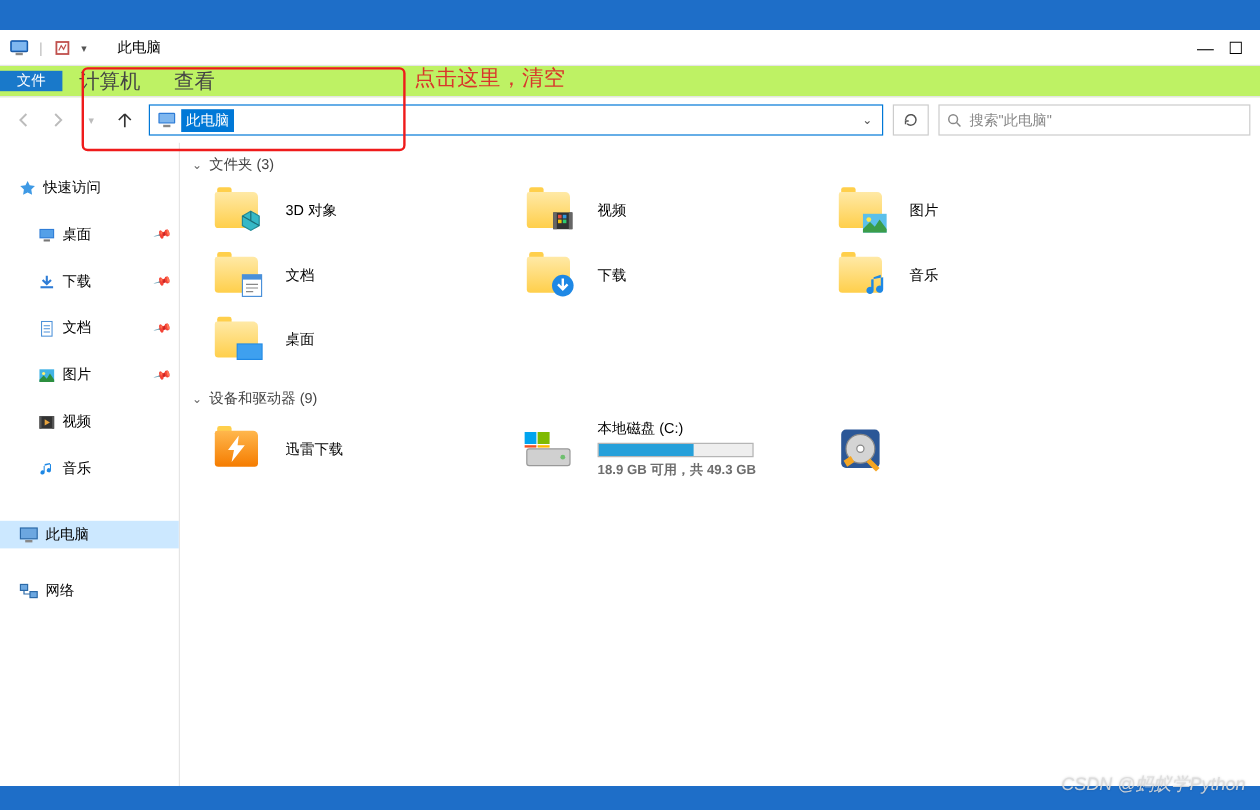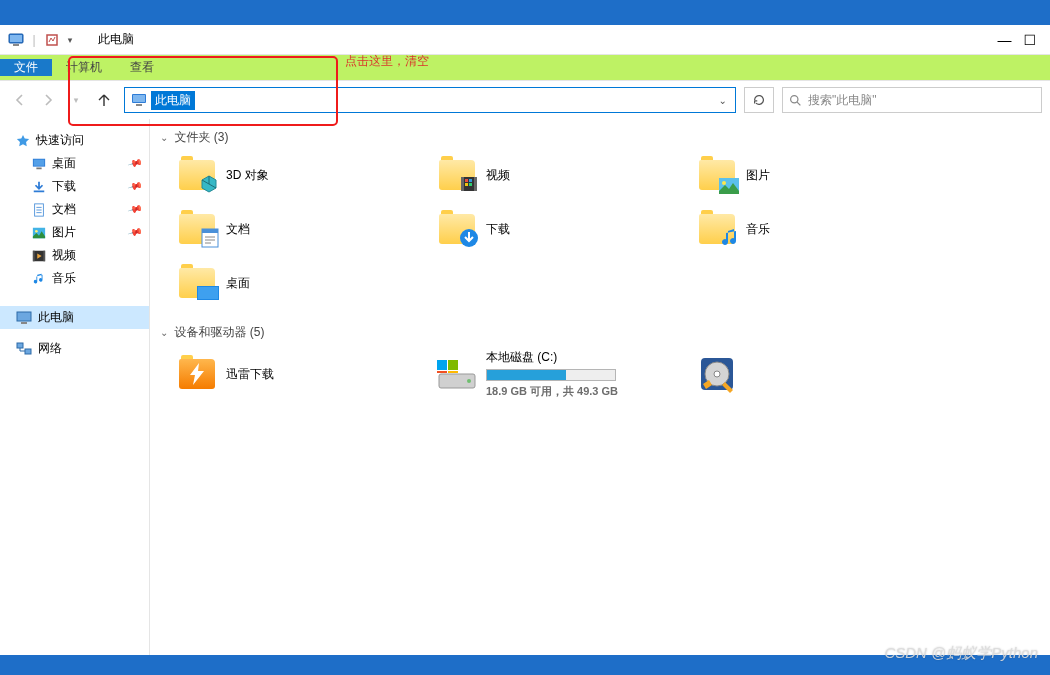--- a/index.html
+++ b/index.html
@@ -5,43 +5,43 @@
 * { box-sizing: border-box; margin: 0; padding: 0; }
 body { font-family: "Microsoft YaHei", "Segoe UI", sans-serif; font-size: 12px; background: #1e6ec8; width: 1050px; height: 675px; overflow: hidden; position: relative; }
 .window { position: absolute; left: 0; top: 25px; width: 1050px; height: 630px; background: #fff; display: flex; flex-direction: column; }
 .titlebar { height: 30px; background: #fff; display: flex; align-items: center; padding: 0 8px; border-bottom: 1px solid #e5e5e5; }
 .titlebar .sys-icons { display: flex; gap: 2px; align-items: center; }
 .titlebar .sys-icons .mini-icon { width: 16px; height: 16px; display: flex; align-items: center; justify-content: center; }
 .titlebar .title-text { margin-left: 20px; font-size: 12px; color: #000; }
 .titlebar .win-controls { margin-left: auto; display: flex; gap: 12px; font-size: 14px; color: #000; padding-right: 6px;}
 .ribbon-tabs { height: 26px; display: flex; align-items: center; background: #bef264; border-bottom: 1px solid #e5e5e5; position: relative; }
 .ribbon-tabs .file-tab { background: #1979ca; color: #fff; padding: 0 14px; display: flex; align-items: center; font-size: 12px; }
-.ribbon-tabs .tab { padding: 0 14px; display: flex; align-items: center; font-size: 12px; color: #444; }
-.annotation { position: absolute; color: #d9362b; font-size: 12px; left: 345px; top: -2px; font-weight: 400; }
+.ribbon-tabs .tab { padding: 0 14px; display: flex; align-items: center; font-size: 17px; color: #444; }
+.annotation { position: absolute; color: #d9362b; font-size: 18px; left: 345px; top: -2px; font-weight: 400; }
 .annotation-box { position: absolute; border: 2px solid #ef1b1b; border-radius: 5px; left: 68px; top: 56px; width: 270px; height: 70px; pointer-events: none; z-index: 50;}
 .nav-row { height: 38px; display: flex; align-items: center; padding: 4px 8px; gap: 4px; background: #fff; }
 .nav-btn { width: 24px; height: 24px; display: flex; align-items: center; justify-content: center; color: #bcbcbc; }
 .nav-btn.enabled { color: #333; }
 .address-bar { flex: 1; height: 26px; border: 1px solid #0078d7; display: flex; align-items: center; padding: 0 2px; margin-left: 4px; position: relative; background:#fff;}
 .address-bar .addr-icon { width: 16px; height: 16px; margin: 0 4px; }
 .address-bar .addr-text { background: #0078d7; color: #fff; padding: 1px 4px; font-size: 12px; }
 .address-bar .dropdown-arrow { margin-left: auto; padding: 0 6px; color: #555; font-size: 10px;}
 .refresh-btn { width: 30px; height: 26px; border:1px solid #ccc; display: flex; align-items: center; justify-content: center; margin-left:4px; color:#555;}
 .search-box { width: 260px; height: 26px; border: 1px solid #ccc; display: flex; align-items: center; padding: 0 6px; margin-left: 4px; color: #888; gap: 6px;}
 .body { flex: 1; display: flex; min-height: 0;}
 .sidebar { width: 150px; background: #fff; border-right: 1px solid #e5e5e5; padding: 10px 0; }
-.sidebar .tree-item { display: flex; align-items: center; padding: 3px 8px 3px 16px; gap: 6px; font-size: 12px; color: #000; position: relative;}
+.sidebar .tree-item { display: flex; align-items: center; padding: 3px 8px 3px 16px; gap: 6px; font-size: 12px; color: #000; position: relative; margin-top: 16px;}
 .sidebar .tree-item.level2 { padding-left: 32px; }
 .sidebar .tree-item.selected { background: #cce8ff; }
 .sidebar .pin { margin-left: auto; color: #888; font-size: 10px; transform: rotate(30deg);}
 .content { flex: 1; background: #fff; padding: 10px 0 0 10px; overflow: auto; }
 .group-header { display: flex; align-items: center; gap: 6px; font-size: 12px; color: #444; margin-bottom: 6px; }
 .group-header .chev { color: #6b6b6b; font-size: 10px;}
 .items-grid { display: flex; flex-wrap: wrap; gap: 8px 30px; margin-bottom: 18px; margin-left: 14px;}
-.item { display: flex; align-items: center; gap: 8px; width: 230px; padding: 2px;}
+.item { display: flex; align-items: center; gap: 20px; width: 230px; padding: 2px;}
 .item .icon-box { width: 42px; height: 42px; display: flex; align-items: center; justify-content: center; }
 .item .item-labels { display: flex; flex-direction: column; }
 .item .name { font-size: 12px; color: #000; }
 .item .sub { font-size: 11px; color: #6d6d6d; font-weight: bold; }
 .folder-icon { width: 36px; height: 30px; position: relative; }
 .folder-icon .back { position: absolute; inset: 0; background: linear-gradient(#ffe9a6,#ffcf4b); border-radius: 2px 4px 3px 3px; }
 .folder-icon .tab { position: absolute; top: -4px; left: 2px; width: 12px; height: 6px; background: #ffcf4b; border-radius: 2px 2px 0 0; }
 .drive-wrap { display: flex; flex-direction: column; gap: 3px; }
 .drive-bar { width: 130px; height: 12px; border: 1px solid #b5b5b5; background: #eee; position: relative; }
 .drive-bar .fill { position: absolute; left: 0; top: 0; bottom: 0; background: #26a0da; }
@@ -352,21 +352,21 @@
               </div>
             </div>
             <div class="item-labels">
               <span class="name">桌面</span>
             </div>
           </div>
         </div>
 
       <div class="group-header">
         <span class="chev">⌄</span>
-        <span>设备和驱动器 (5)</span>
+        <span>设备和驱动器 (9)</span>
       </div>
       <div class="items-grid" id="drives-grid">
           <div class="item">
             <div class="icon-box">
               <div class="folder-icon">
                 <div class="tab"></div>
                 <div class="back" style="background:linear-gradient(#ffb74d,#f57c00)"></div>
                 <div style="position:absolute;left:8px;top:4px;">
                   <svg width="20" height="22" viewBox="0 0 20 22">
                     <path d="M12 0L3 12h5l-2 10 11-14h-6z" fill="#fff"></path>

